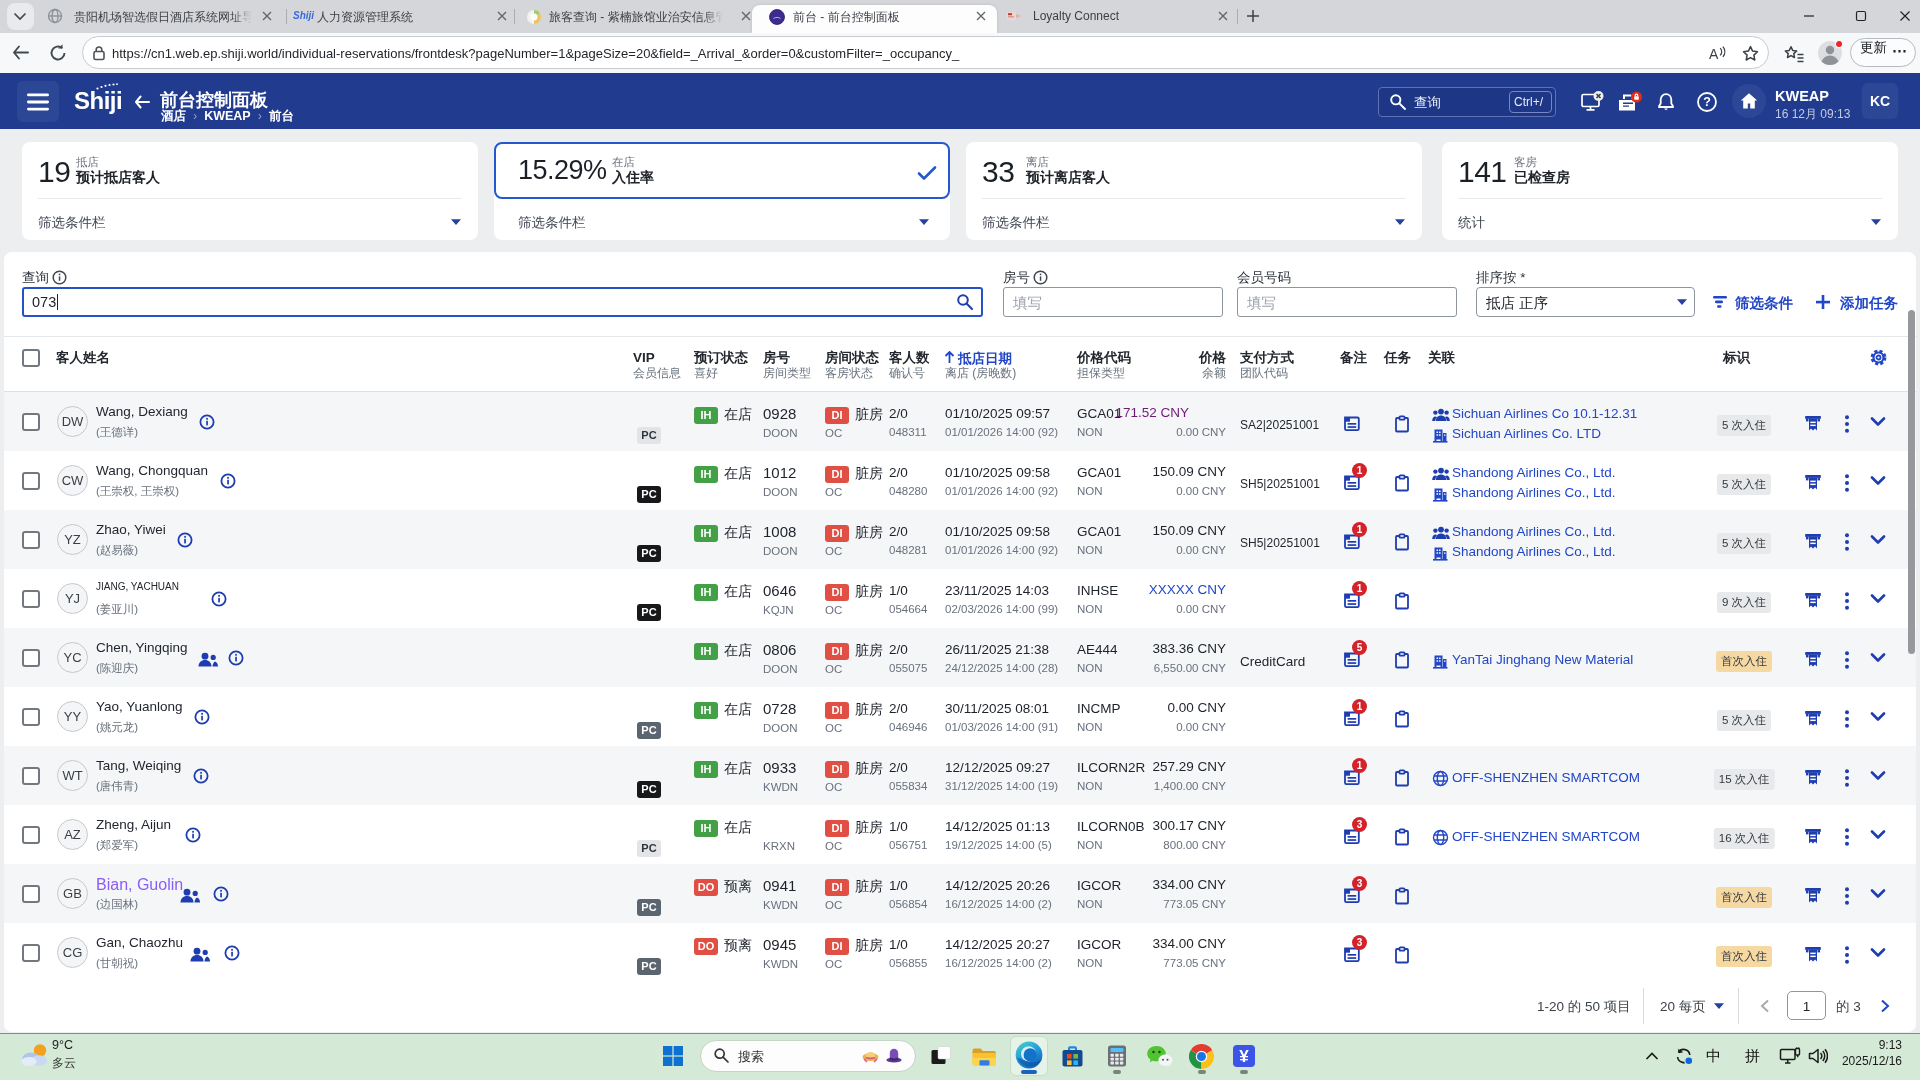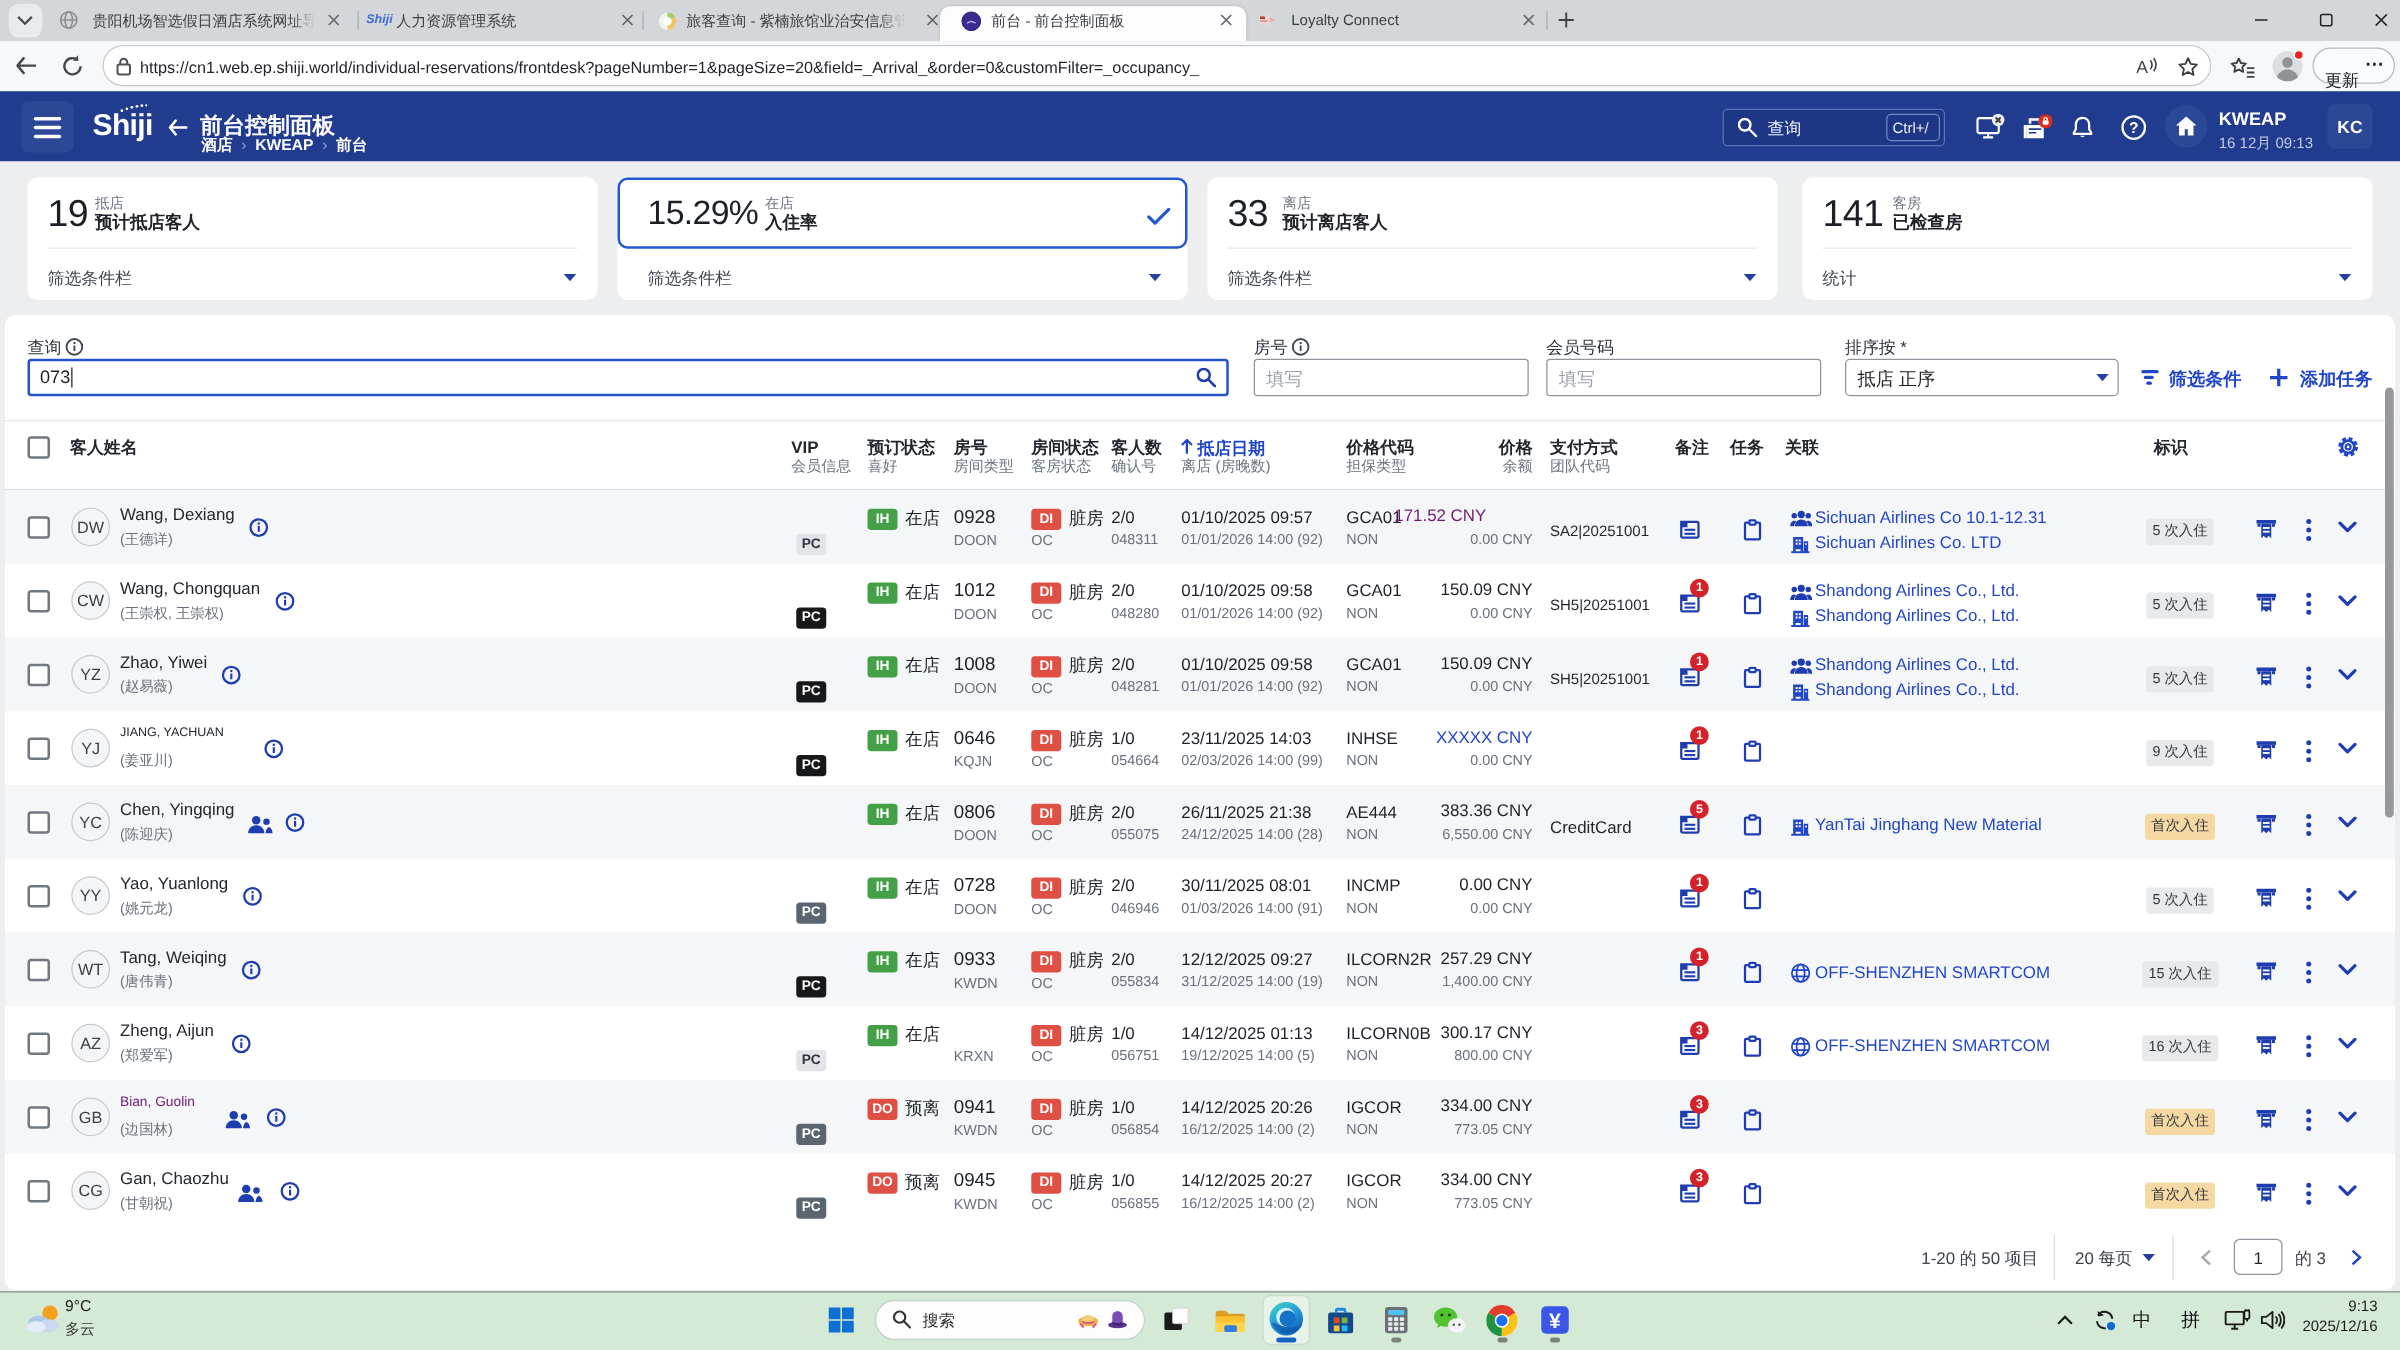--- a/index.html
+++ b/index.html
@@ -113,21 +113,21 @@
       <path d="M13.5,9.5h6 M13.5,13h6 M13.5,16.5h6"></path>
     </g>
   </svg>
 <svg class="a" style="left:1817px;top:40px" width="26" height="26" viewBox="0 0 26 26">
     <circle cx="13" cy="13" r="12" fill="#dcdee1"></circle>
     <circle cx="13" cy="10" r="4.2" fill="#8f9398"></circle>
     <path d="M4.5,21.5c1.6-4 4.8-6 8.5-6s6.9,2 8.5,6a12 12 0 0 1-17,0z" fill="#8f9398"></path>
     <circle cx="22" cy="4" r="3.6" fill="#e22" stroke="#f7f8f9" stroke-width="1.2"></circle>
   </svg>
 <div class="a" style="left:1850px;top:38px;width:66px;height:29px;border:1px solid #b7bbc0;border-radius:15px;background:#fbfcfd"></div>
-<div class="a nw" style="left:1860px;top:56px;font-size:13.5px;color:#202428">更新</div>
+<div class="a nw" style="left:1860px;top:39px;font-size:13.5px;color:#202428">更新</div>
 <div class="a nw" style="left:1892px;top:42px;font-size:15px;font-weight:bold;color:#202428;letter-spacing:1px">⋯</div>
 <div class="a" style="left:0;top:73px;width:1920px;height:56px;background:#213c8f"></div>
 <div class="a" style="left:17px;top:81px;width:42px;height:41px;background:#2b4795;border-radius:6px"></div>
 <svg class="a" style="left:26px;top:92px" width="24" height="20" viewBox="0 0 24 20">
     <g fill="#fff">
       <rect x="1" y="1.5" width="22" height="2.8" rx="1.4"></rect>
       <rect x="1" y="8.6" width="22" height="2.8" rx="1.4"></rect>
       <rect x="1" y="15.7" width="22" height="2.8" rx="1.4"></rect>
     </g>
   </svg>
@@ -873,21 +873,21 @@
       <circle cx="3" cy="9" r="2"></circle>
       <circle cx="3" cy="15.8" r="2"></circle>
     </g>
   </svg>
 <svg class="a" style="left:1870px;top:830px" width="16" height="10" viewBox="0 0 16 10">
     <path d="M2,1.5l6,6l6,-6" fill="none" stroke="#1e3db0" stroke-width="2.6" stroke-linecap="round" stroke-linejoin="round"></path>
   </svg>
 <div class="a" style="left:4px;top:864px;width:1912px;height:59px;background:#f5f6f8"></div>
 <div class="a cbx" style="left:22px;top:885px"></div>
 <div class="a av" style="left:57px;top:878px">GB</div>
-<div class="a nw" style="left:96px;top:876px;font-size:11px;color:#701a75">Bian, Guolin</div>
+<div class="a nw" style="left:96px;top:876px;font-size:16px;color:#8b5cf6">Bian, Guolin</div>
 <div class="a t2" style="left:96px;top:897px">(边国林)</div>
 <svg class="a" style="left:179px;top:887px" width="22" height="17" viewBox="0 0 22 17">
     <g fill="#1e3db0">
       <circle cx="8" cy="5.2" r="3.4"></circle>
       <path d="M1.5,15.5c0-3.8 2.9-6.4 6.5-6.4s6.5,2.6 6.5,6.4z"></path>
       <circle cx="16.2" cy="6.4" r="2.6"></circle>
       <path d="M15.5,15.5c0-2.6 1.4-4.6 2.6-5 1.7,0.5 2.9,2.4 2.9,5z"></path>
     </g>
   </svg>
 <svg class="a" style="left:213px;top:886px" width="16" height="16" viewBox="0 0 16 16">

